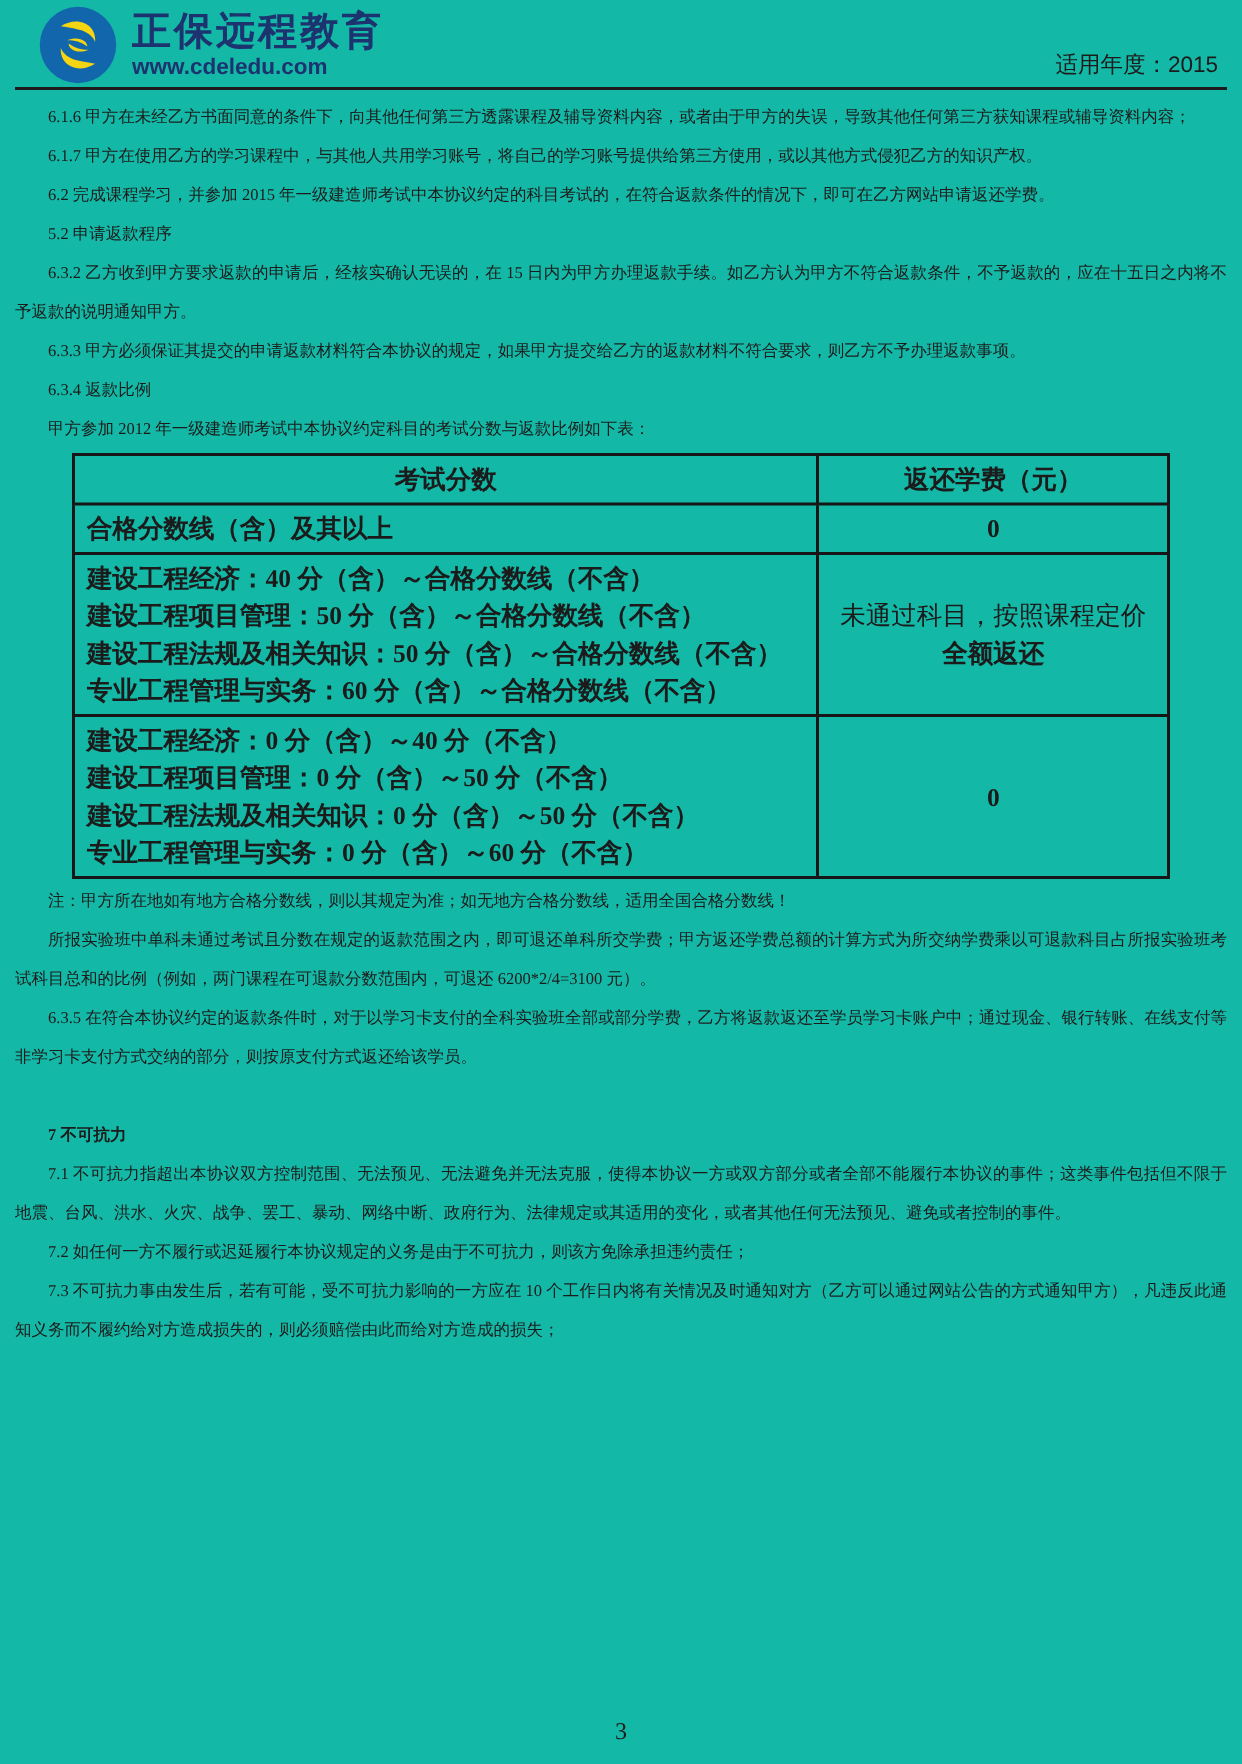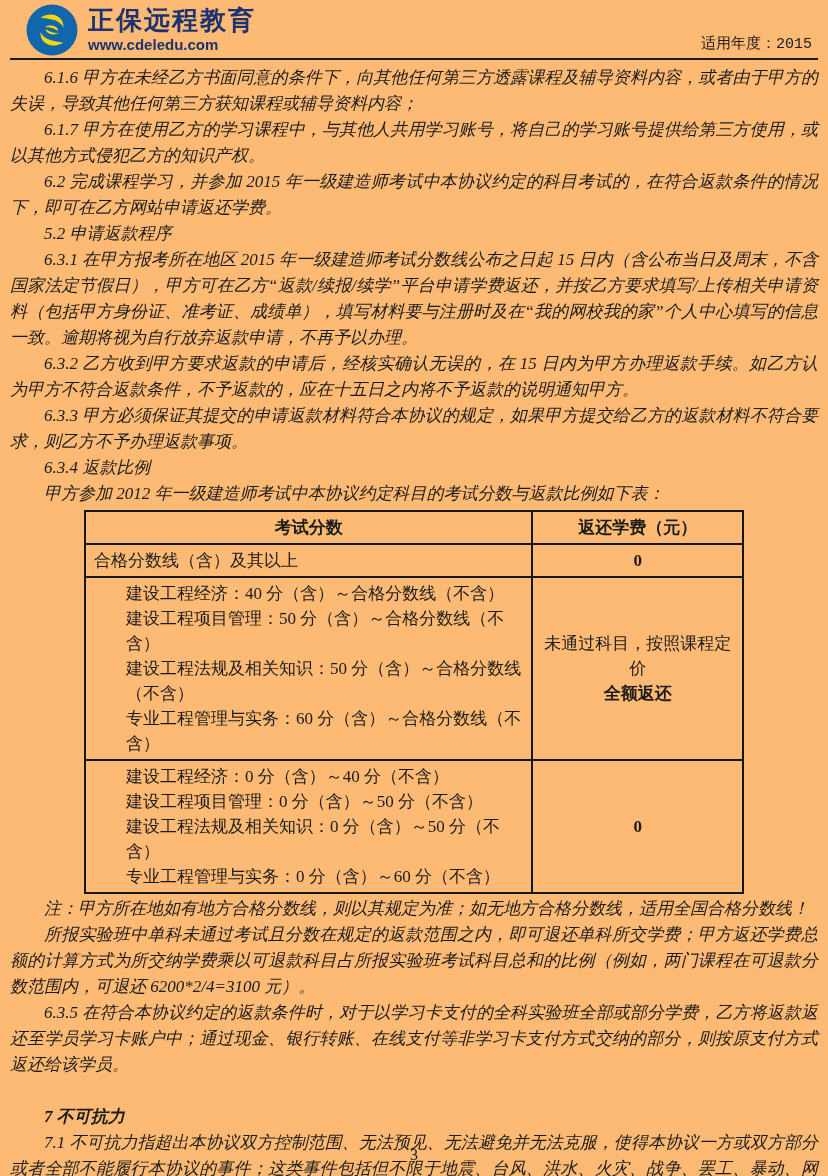--- a/index.html
+++ b/index.html
@@ -1,20 +1,20 @@
 <!DOCTYPE html>
 <html lang="zh"><head>
 <meta charset="utf-8">
 <style>
   html,body{margin:0;padding:0;background:#ffffff;}
   .page{
     position:relative;
     width:828px;height:1176px;
     box-sizing:border-box;
-    background:#fdba74;
+    background:#14b8a6;
     font-family:"Liberation Serif","DejaVu Serif",serif;
     color:#1b1b1b;
     overflow:hidden;
   }
   
   .hdr{
     display:flex;justify-content:space-between;align-items:flex-end;
     padding:4px 10px 0 26px;height:56px;box-sizing:border-box;
   }
   .brand{display:flex;align-items:center;gap:10px;}
@@ -23,52 +23,52 @@
   .brand-name{
     font-family:"Liberation Sans","DejaVu Sans",sans-serif;
     font-size:26px;font-weight:bold;color:#1c3370;letter-spacing:2px;
   }
   .brand-url{
     font-family:"Liberation Sans","DejaVu Sans",sans-serif;
     font-size:15px;font-weight:bold;color:#1c3370;margin-top:2px;
   }
   .year{
     font-size:15px;color:#1b1b1b;padding:0 6px 3px 0;
-    font-family:Liberation Mono, monospace;
+    font-family:Liberation Sans, sans-serif;
     margin-left:40px;
   }
   .rule{
     border:none;border-top:2px solid #1c1c1c;
     margin:2px 10px 5px 10px;
   }
   
   .doc{padding:0 10px;}
   .para{
     margin:0;
-    font-size:17px;line-height:26px;
-    text-indent:2em;text-align:justify;font-style:italic;
+    font-size:11px;line-height:26px;
+    text-indent:2em;text-align:justify;
   }
   .b{font-weight:bold;}
   .gap-top{margin-top:26px;}
   
   table.refund{
-    width:660px;margin:3px auto 2px auto;
+    width:732px;margin:3px auto 2px auto;
     border-collapse:collapse;table-layout:fixed;
   }
   table.refund th,table.refund td{
     border:2px solid #161616;
     font-size:17px;line-height:25px;
     padding:3px 8px;vertical-align:middle;
   }
   table.refund th{text-align:center;font-weight:bold;}
   col.c-score{width:68%;}
   col.c-refund{width:32%;}
-  td.score{text-align:left;}
+  td.score{text-align:left;font-weight:bold;}
   td.refund-cell{text-align:center;}
-  td.score div{text-indent:0;margin-left:32px;}
+  td.score div{text-indent:0;}
   
   .pagenum{
     position:absolute;left:0;right:0;bottom:12px;
     text-align:center;font-size:16px;color:#1b1b1b;
   }
 </style>
 </head>
 <body>
 
 <div class="page">
@@ -94,21 +94,20 @@
     <div class="year">适用年度：2015</div>
   </header>
 
   <hr class="rule">
 
   <main class="doc">
     <p class="para">6.1.6 甲方在未经乙方书面同意的条件下，向其他任何第三方透露课程及辅导资料内容，或者由于甲方的失误，导致其他任何第三方获知课程或辅导资料内容；</p>
     <p class="para">6.1.7 甲方在使用乙方的学习课程中，与其他人共用学习账号，将自己的学习账号提供给第三方使用，或以其他方式侵犯乙方的知识产权。</p>
     <p class="para">6.2 完成课程学习，并参加 2015 年一级建造师考试中本协议约定的科目考试的，在符合返款条件的情况下，即可在乙方网站申请返还学费。</p>
     <p class="para">5.2 申请返款程序</p>
-    <p class="para">6.3.1 在甲方报考所在地区 2015 年一级建造师考试分数线公布之日起 15 日内（含公布当日及周末，不含国家法定节假日），甲方可在乙方“返款/续报/续学”平台申请学费返还，并按乙方要求填写/上传相关申请资料（包括甲方身份证、准考证、成绩单），填写材料要与注册时及在“我的网校我的家”个人中心填写的信息一致。逾期将视为自行放弃返款申请，不再予以办理。</p>
     <p class="para">6.3.2 乙方收到甲方要求返款的申请后，经核实确认无误的，在 15 日内为甲方办理返款手续。如乙方认为甲方不符合返款条件，不予返款的，应在十五日之内将不予返款的说明通知甲方。</p>
     <p class="para">6.3.3 甲方必须保证其提交的申请返款材料符合本协议的规定，如果甲方提交给乙方的返款材料不符合要求，则乙方不予办理返款事项。</p>
     <p class="para">6.3.4 返款比例</p>
     <p class="para">甲方参加 2012 年一级建造师考试中本协议约定科目的考试分数与返款比例如下表：</p>
 
     <table class="refund">
       <colgroup>
           <col class="c-score">
           <col class="c-refund">
         </colgroup>

